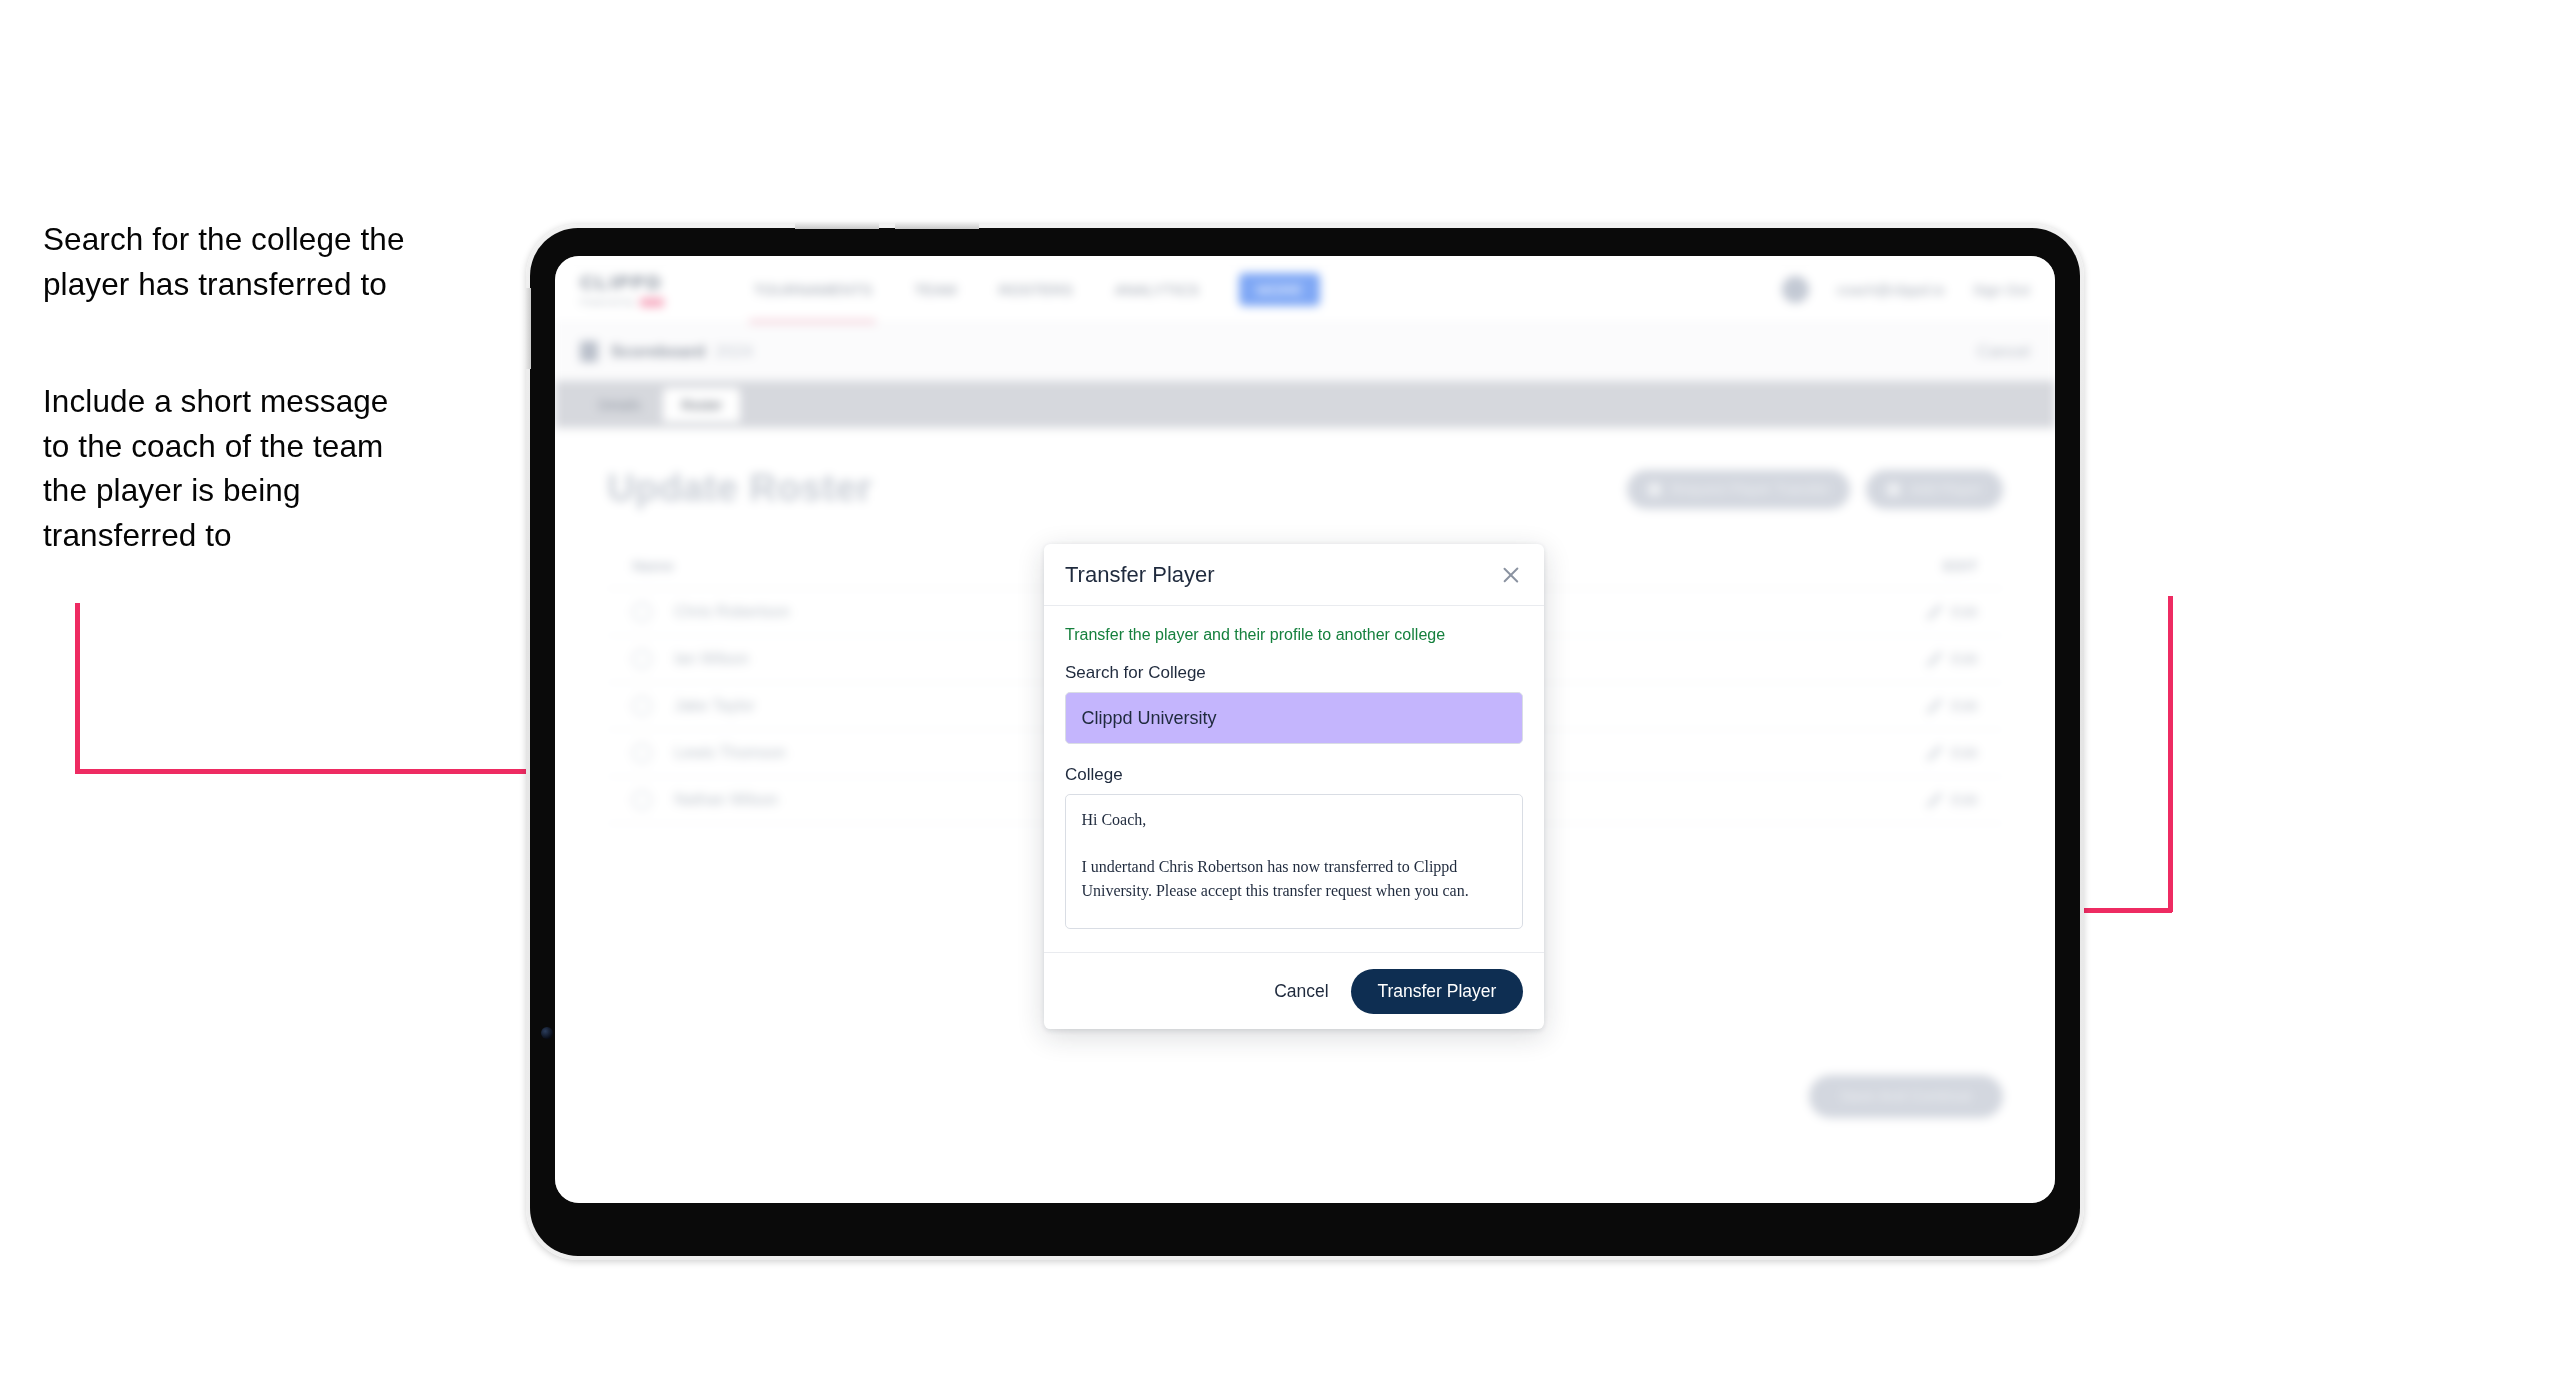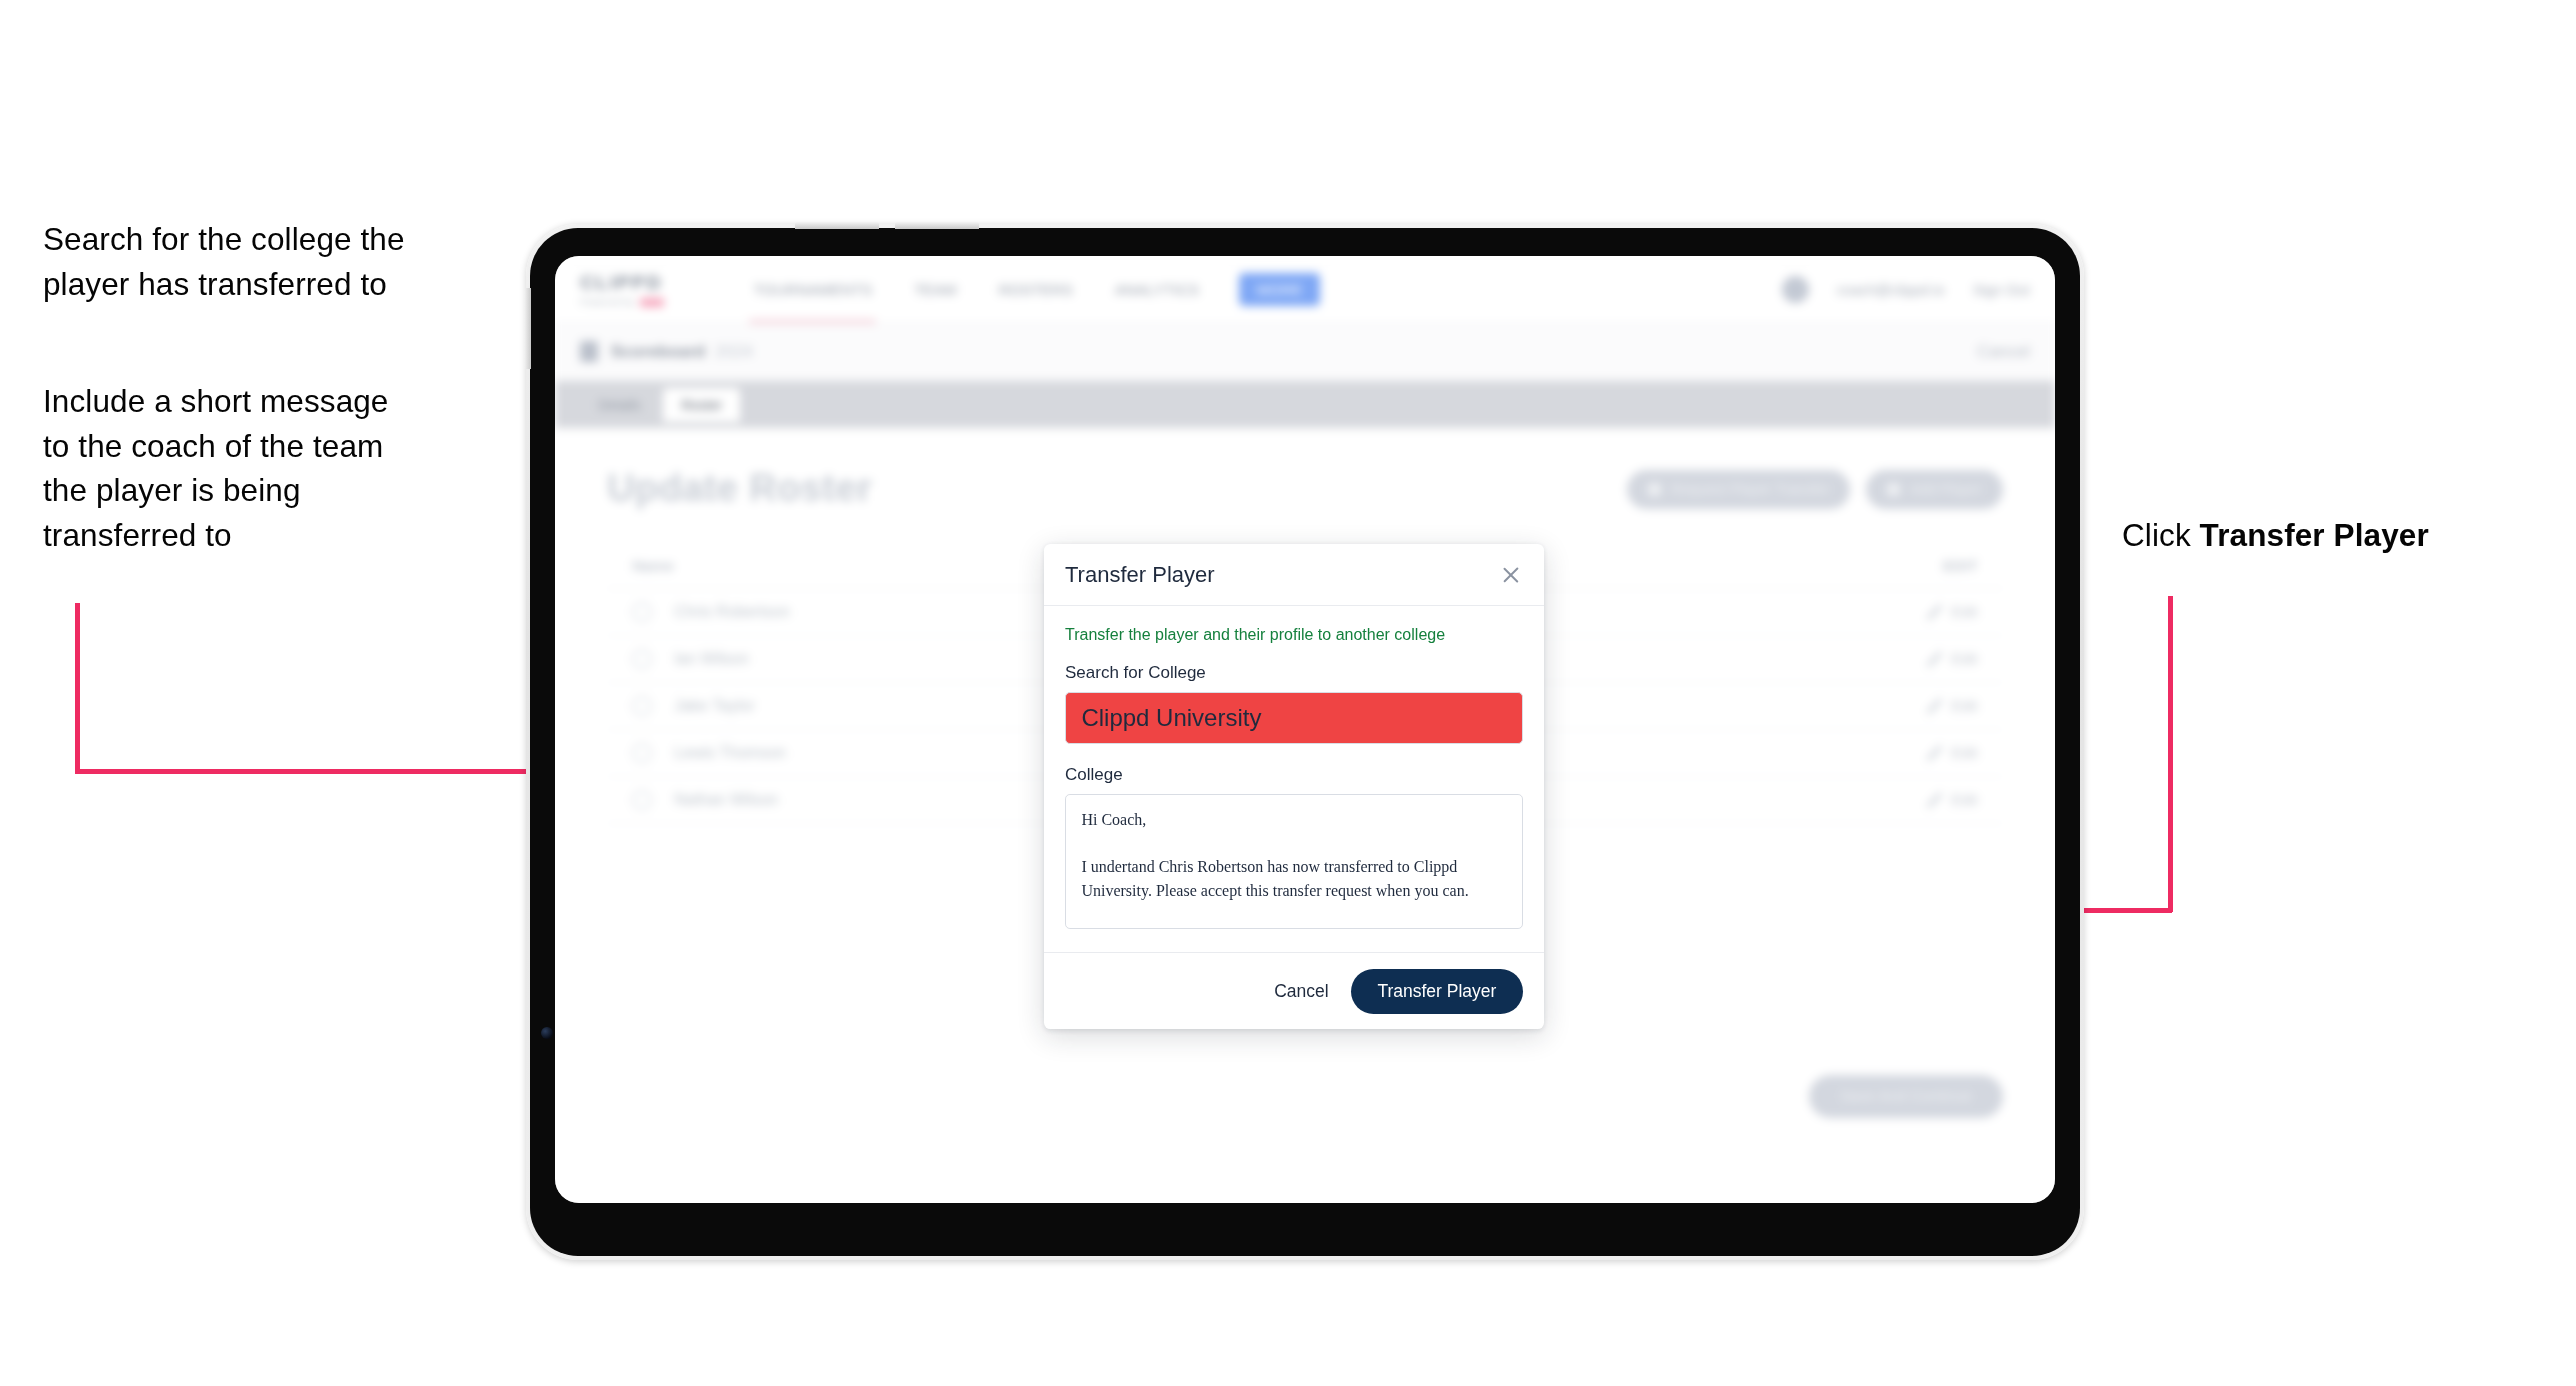--- a/index.html
+++ b/index.html
@@ -189,22 +189,22 @@
   }
   #modal-close::before { transform:rotate(45deg); }
   #modal-close::after  { transform:rotate(-45deg); }
 
   #modal-body { padding:19.6px 21px 21px 21px; }
   #modal-desc { font-size:16px; color:#15803d; margin-bottom:19.6px; }
   .field-label { font-size:17px; color:#1f2a3d; margin-bottom:9px; }
   #college-input {
     width:100%; height:52px;
     border:0.7px solid #d9dde4; border-radius:4.9px;
-    font-size:24px; color:#1f2a3d;
-    padding:0 15.4px; background:#ef4444;
+    font-size:18px; color:#1f2a3d;
+    padding:0 15.4px; background:#c4b5fd;
     font-family:"Liberation Sans", sans-serif;
   }
   #message-label { margin-top:21px; }
   #message-box {
     width:100%; height:135px;
     border:0.7px solid #d9dde4; border-radius:4.9px;
     padding:12.6px 15.4px;
     font-size:16px; line-height:1.48; color:#1f2a3d;
     background:#fff; resize:none; overflow:hidden;
     font-family:Liberation Serif, serif;
@@ -228,21 +228,20 @@
 <body>
 
 <div id="stage">
 
   <div class="anno" id="anno-left-1">Search for the college the
 player has transferred to</div>
   <div class="anno" id="anno-left-2">Include a short message
 to the coach of the team
 the player is being
 transferred to</div>
-  <div class="anno" id="anno-right-1"><span>Click </span><b>Transfer Player</b></div>
 
   <div class="arrow-line" id="la-v" style="background: rgb(238, 43, 98);"></div>
   <div class="arrow-line" id="la-h" style="background: rgb(238, 43, 98);"></div>
   <div class="arrow-head" id="la-head" style="border-left-color: rgb(238, 43, 98);"></div>
 
   <div class="arrow-line" id="ra-v" style="background: rgb(238, 43, 98);"></div>
   <div class="arrow-line" id="ra-h" style="background: rgb(238, 43, 98);"></div>
   <div class="arrow-head" id="ra-head" style="border-right-color: rgb(238, 43, 98);"></div>
 
   <div id="tablet">

